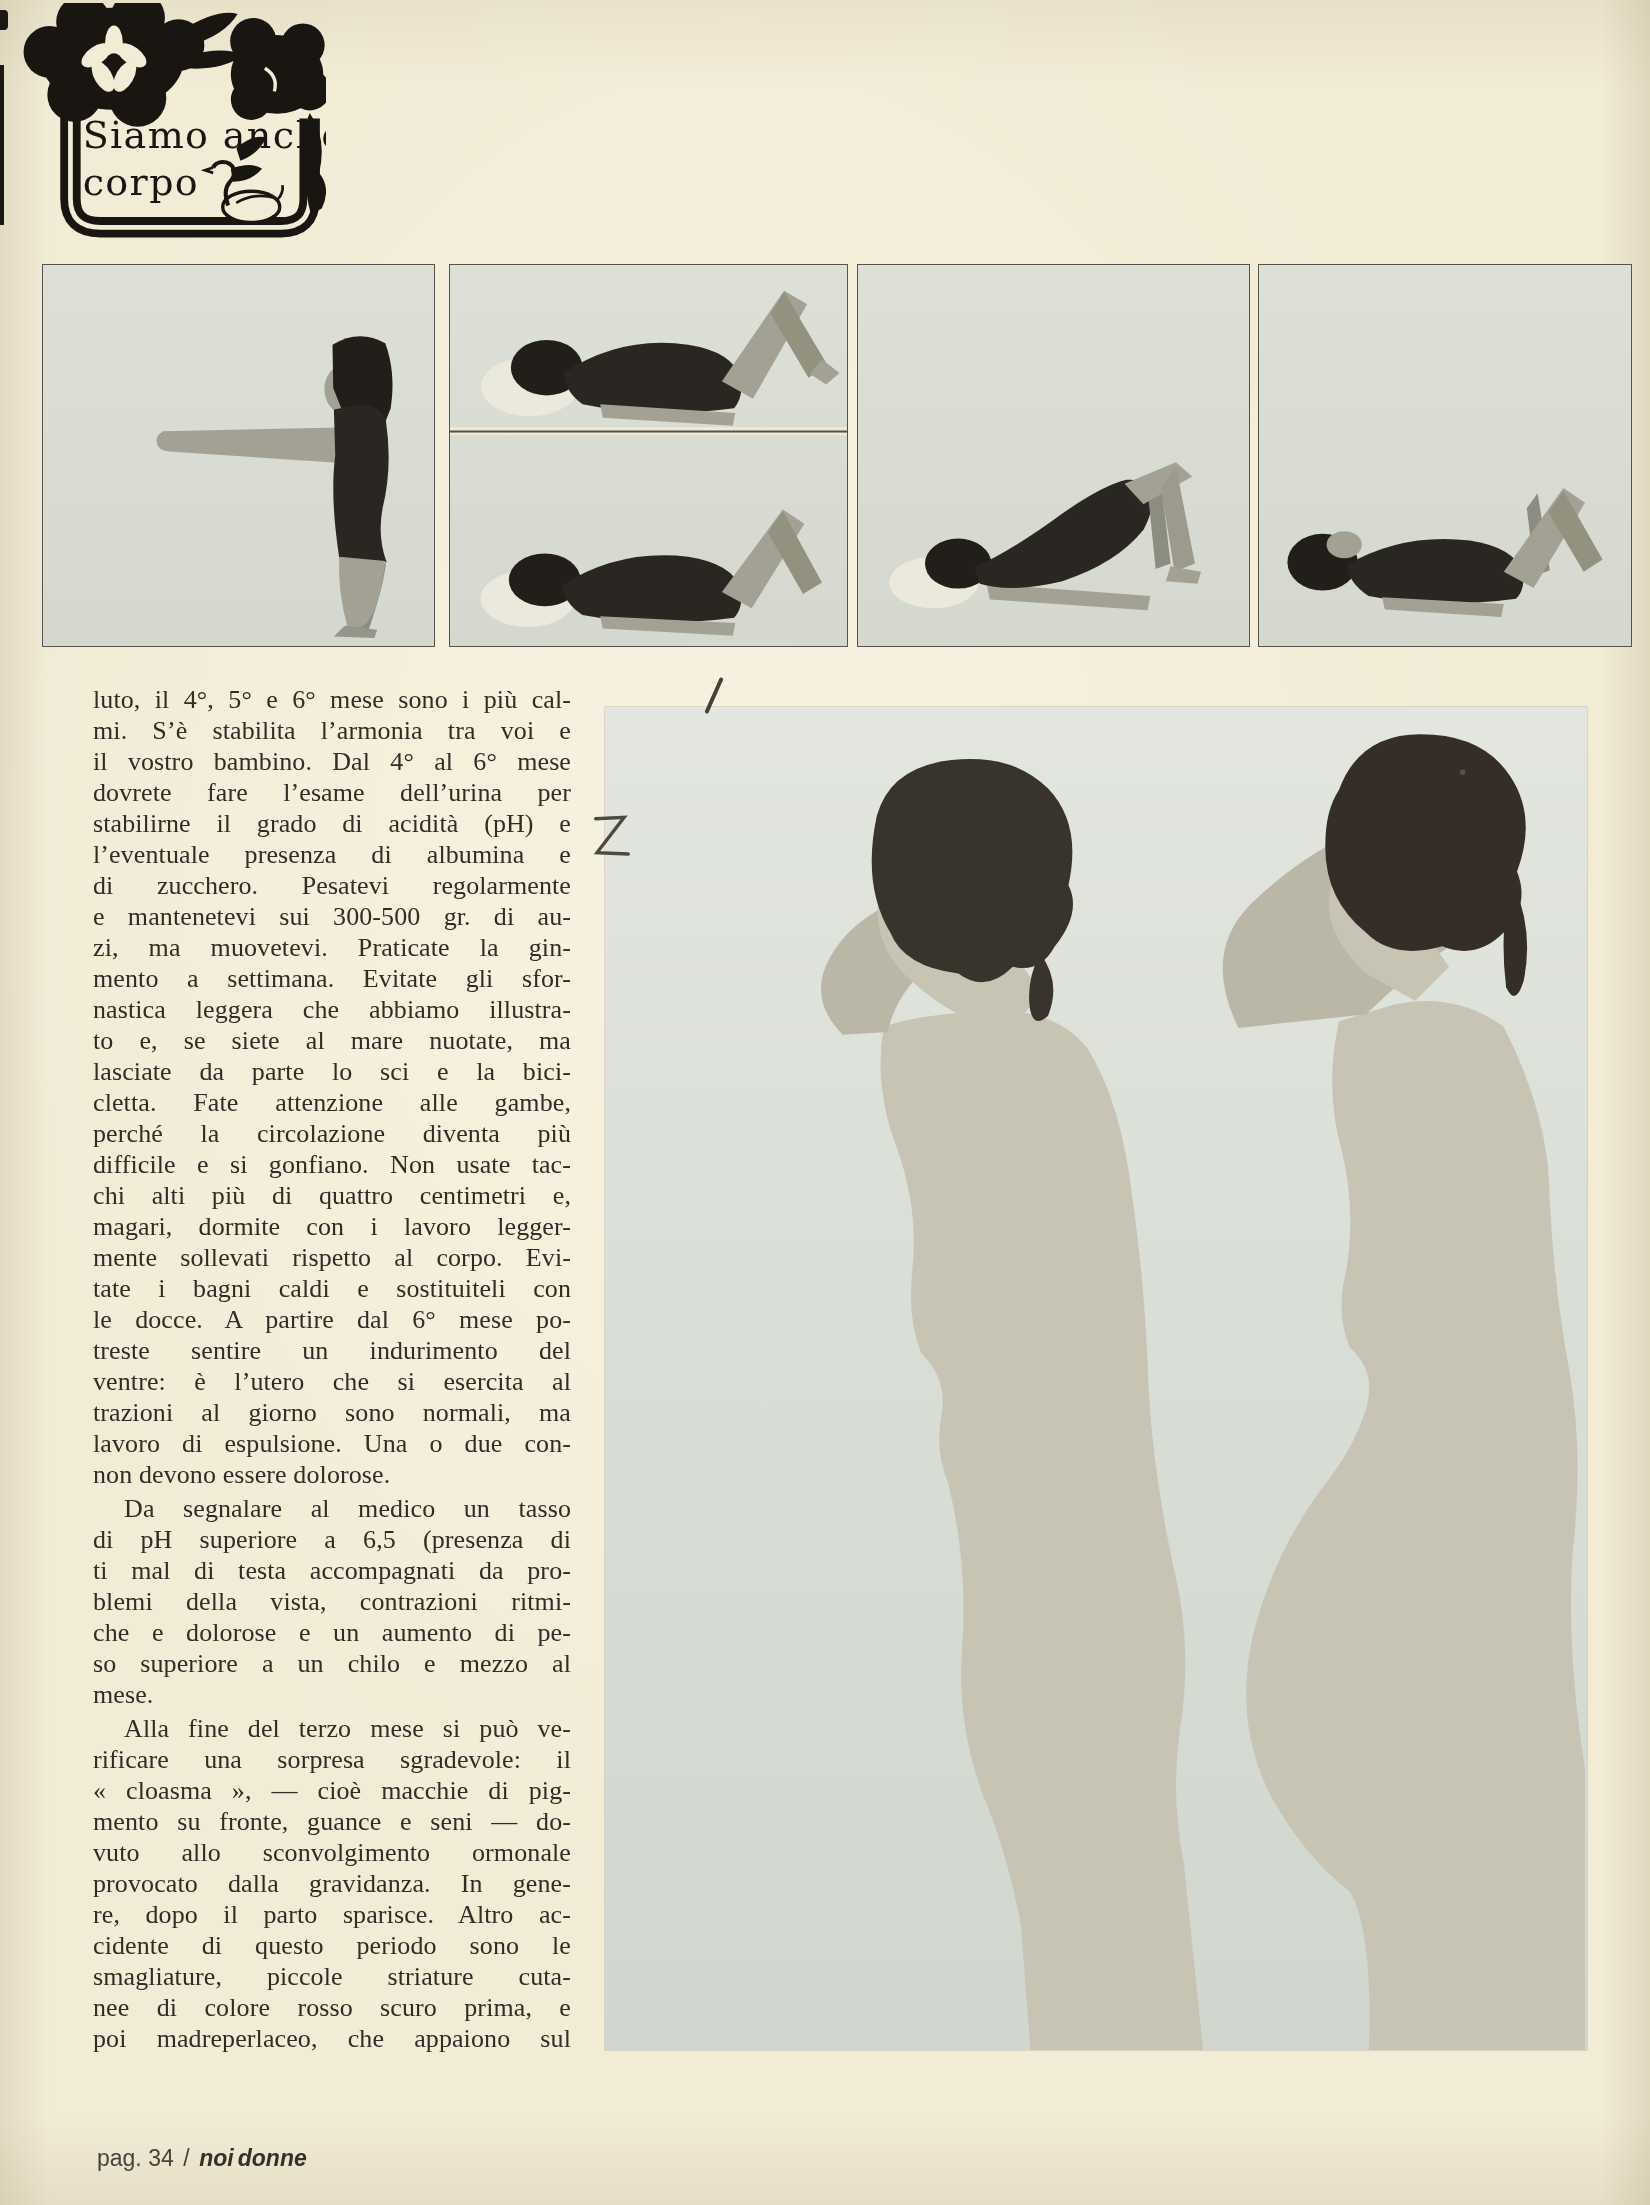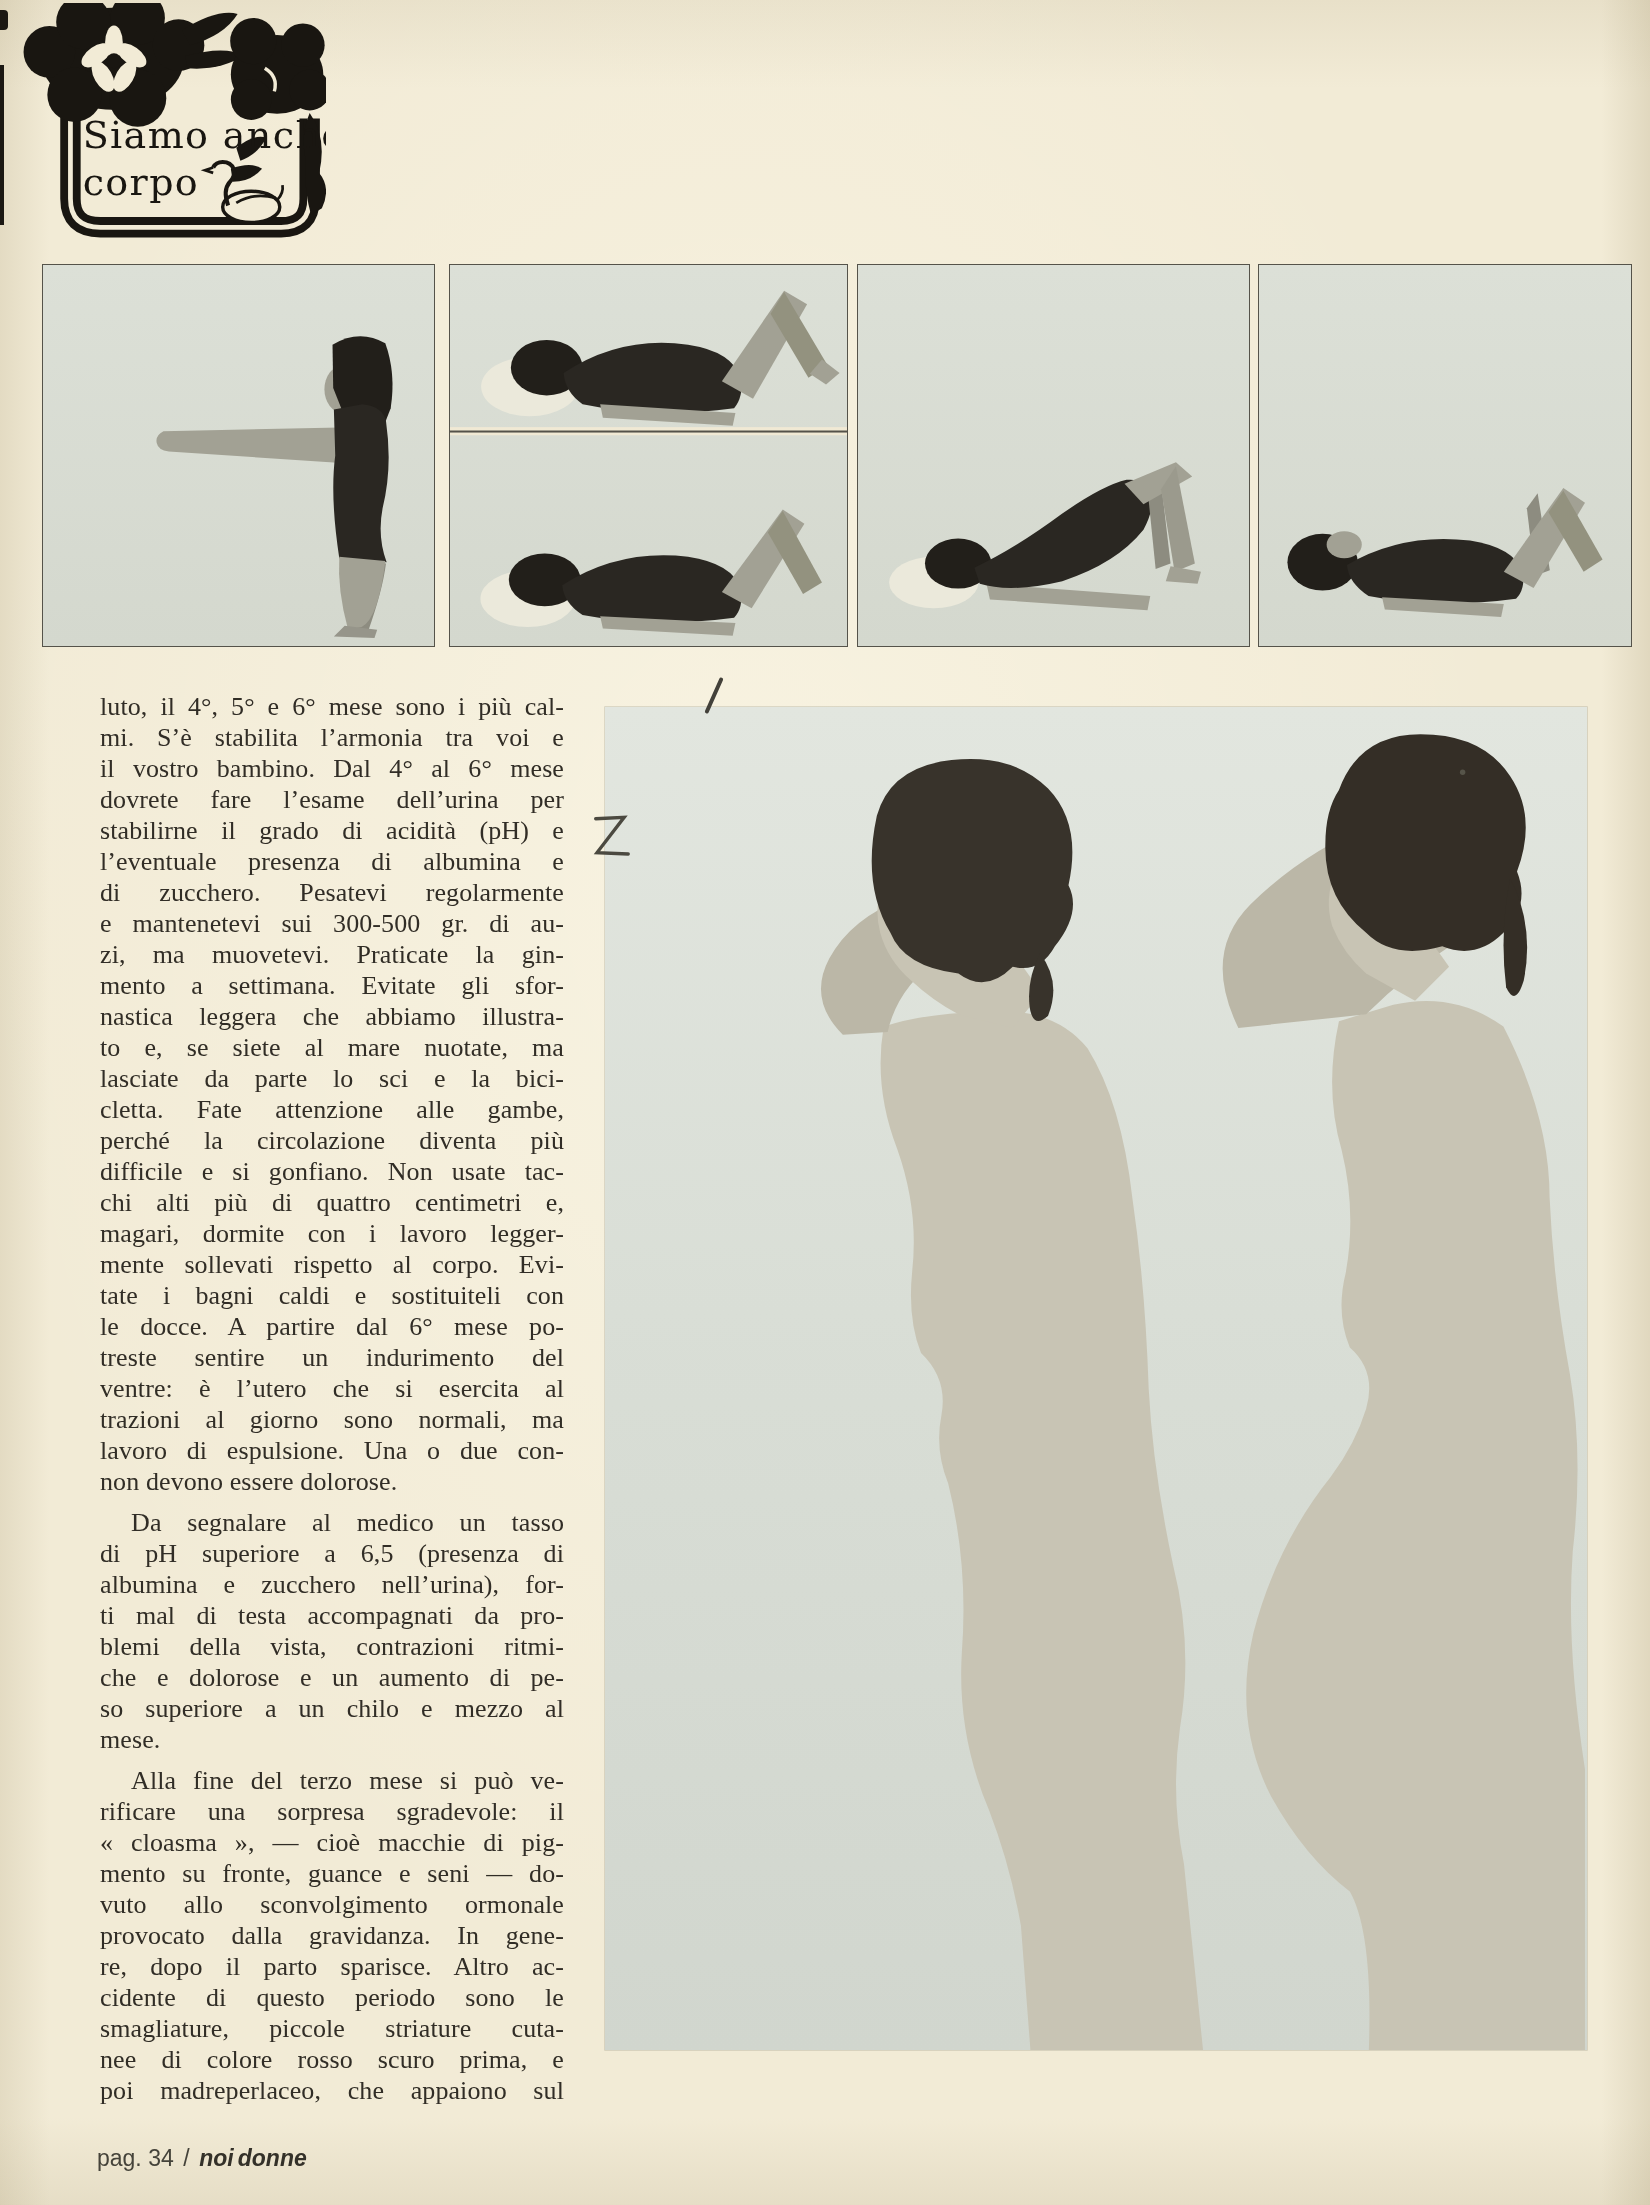--- a/index.html
+++ b/index.html
@@ -29,21 +29,21 @@
     border:1.4px solid #55534a;
     box-sizing:border-box;
   }
   .panel svg{display:block;width:100%;height:100%;}
 
   .article{
     position:absolute;left:90px;top:681px;width:484px;
     color:#312d26;
     font-size:26px;
   }
-  .para{margin:10px;}
+  .para{margin:3px;}
   .tline{
     height:31px;line-height:31px;
     text-align:justify;text-align-last:justify;
     white-space:nowrap;
     letter-spacing:0.1px;
   }
   .tline-first{padding-left:31px;}
   .tline-end{text-align-last:left;}
 
   .main-photo{
@@ -214,21 +214,20 @@
         <div class="tline">le docce. A partire dal 6° mese po-</div>
         <div class="tline">treste sentire un indurimento del</div>
         <div class="tline">ventre: è l’utero che si esercita al</div>
         <div class="tline">trazioni al giorno sono normali, ma</div>
         <div class="tline">lavoro di espulsione. Una o due con-</div>
         <div class="tline tline-end">non devono essere dolorose.</div>
       </div>
       <div class="para">
         <div class="tline tline-first">Da segnalare al medico un tasso</div>
         <div class="tline">di pH superiore a 6,5 (presenza di</div>
-        <div class="tline">albumina e zucchero nell’urina), for-</div>
         <div class="tline">ti mal di testa accompagnati da pro-</div>
         <div class="tline">blemi della vista, contrazioni ritmi-</div>
         <div class="tline">che e dolorose e un aumento di pe-</div>
         <div class="tline">so superiore a un chilo e mezzo al</div>
         <div class="tline tline-end">mese.</div>
       </div>
       <div class="para">
         <div class="tline tline-first">Alla fine del terzo mese si può ve-</div>
         <div class="tline">rificare una sorpresa sgradevole: il</div>
         <div class="tline">« cloasma », — cioè macchie di pig-</div>

